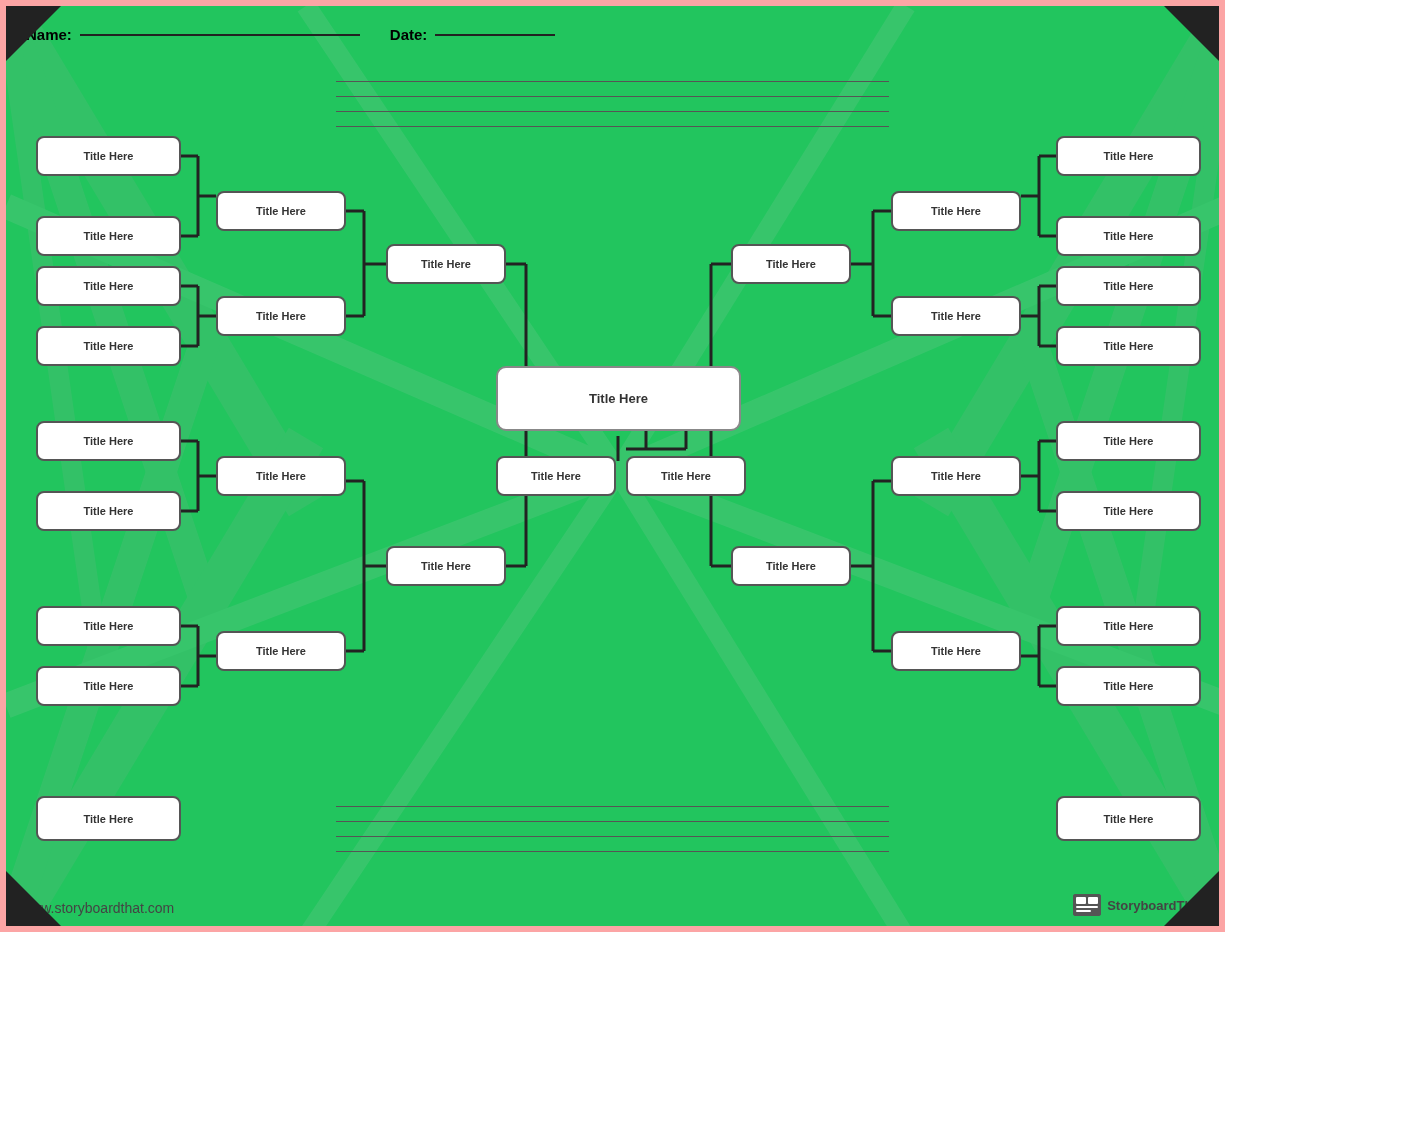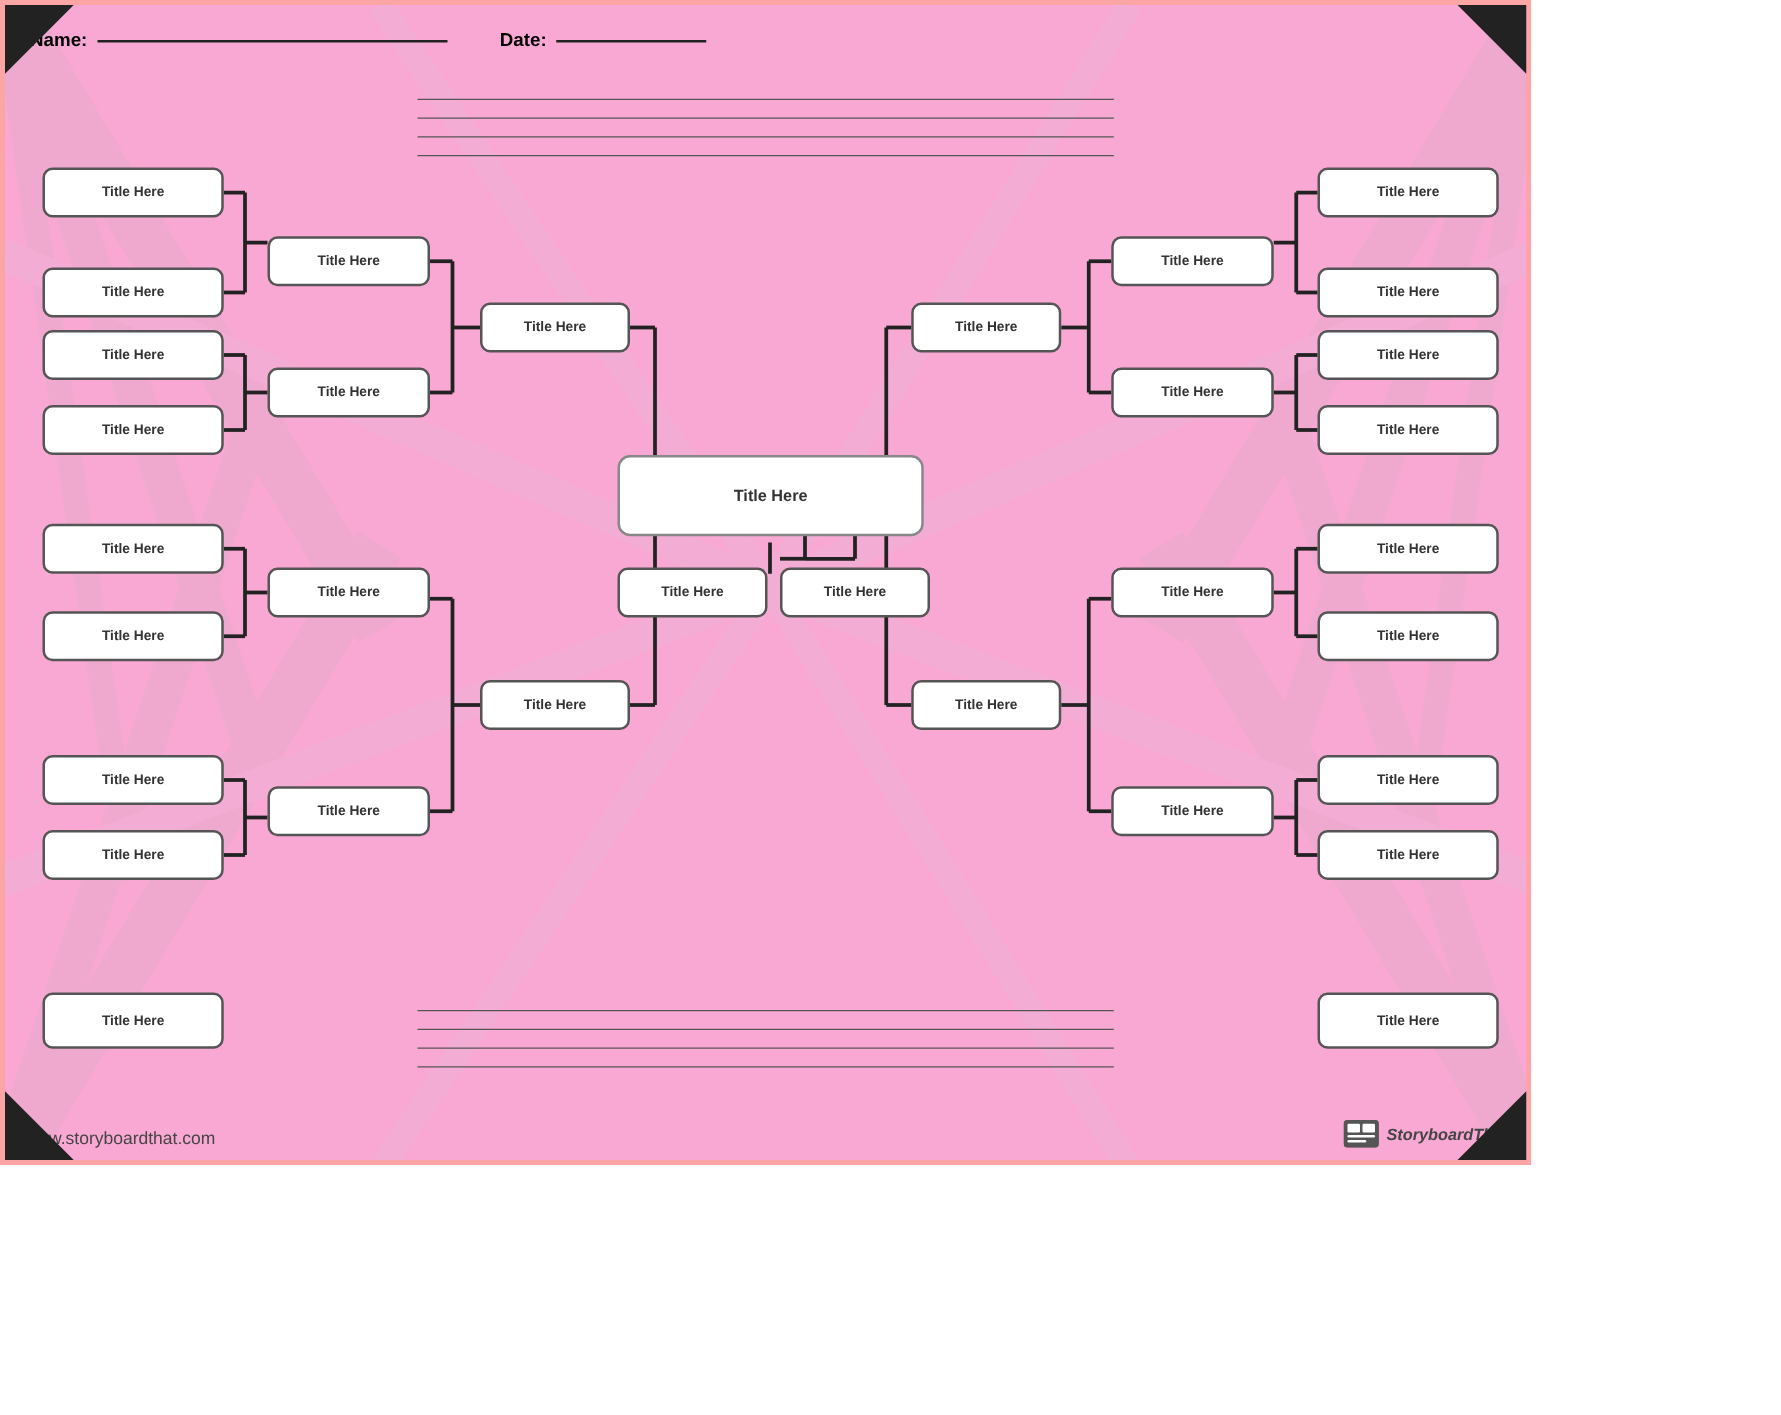--- a/index.html
+++ b/index.html
@@ -8,23 +8,23 @@
       font-family: Arial, sans-serif;
       width: 1225px;
       height: 932px;
       position: relative;
       overflow: hidden;
     }
 
     .page {
       width: 1225px;
       height: 932px;
-      background: #f9a8d4;
+      background: #22c55e;
       position: relative;
-      border: 4px solid #fca5a5;
+      border: 6px solid #fca5a5;
     }
 
     
     .header {
       position: absolute;
       top: 20px;
       left: 20px;
       right: 20px;
       display: flex;
       align-items: center;
@@ -42,21 +42,21 @@
       display: inline-block;
       width: 280px;
       border-bottom: 2px solid #222;
       margin-left: 4px;
     }
 
     .header-date {
       display: flex;
       align-items: center;
       gap: 4px;
-      margin-left: 42px;
+      margin-left: 30px;
     }
 
     .header-date-line {
       display: inline-block;
       width: 120px;
       border-bottom: 2px solid #222;
       margin-left: 4px;
     }
 
     
@@ -134,21 +134,20 @@
     .storyboard-logo {
       position: absolute;
       bottom: 10px;
       right: 15px;
       display: flex;
       align-items: center;
       gap: 6px;
       font-size: 13px;
       font-weight: bold;
       color: #444;
-      font-style: italic;
     }
 
     .logo-icon {
       width: 28px;
       height: 22px;
       background: #555;
       border-radius: 3px;
       position: relative;
       display: inline-block;
     }

